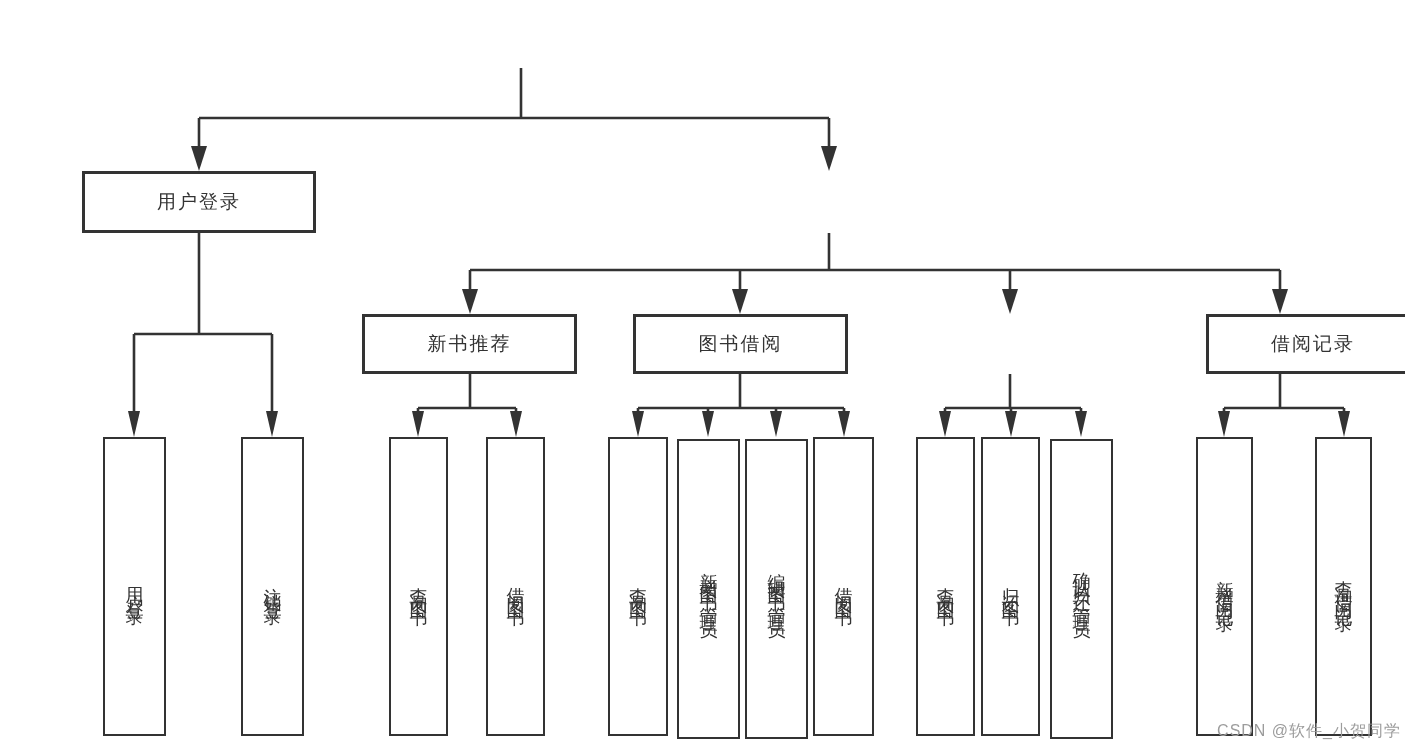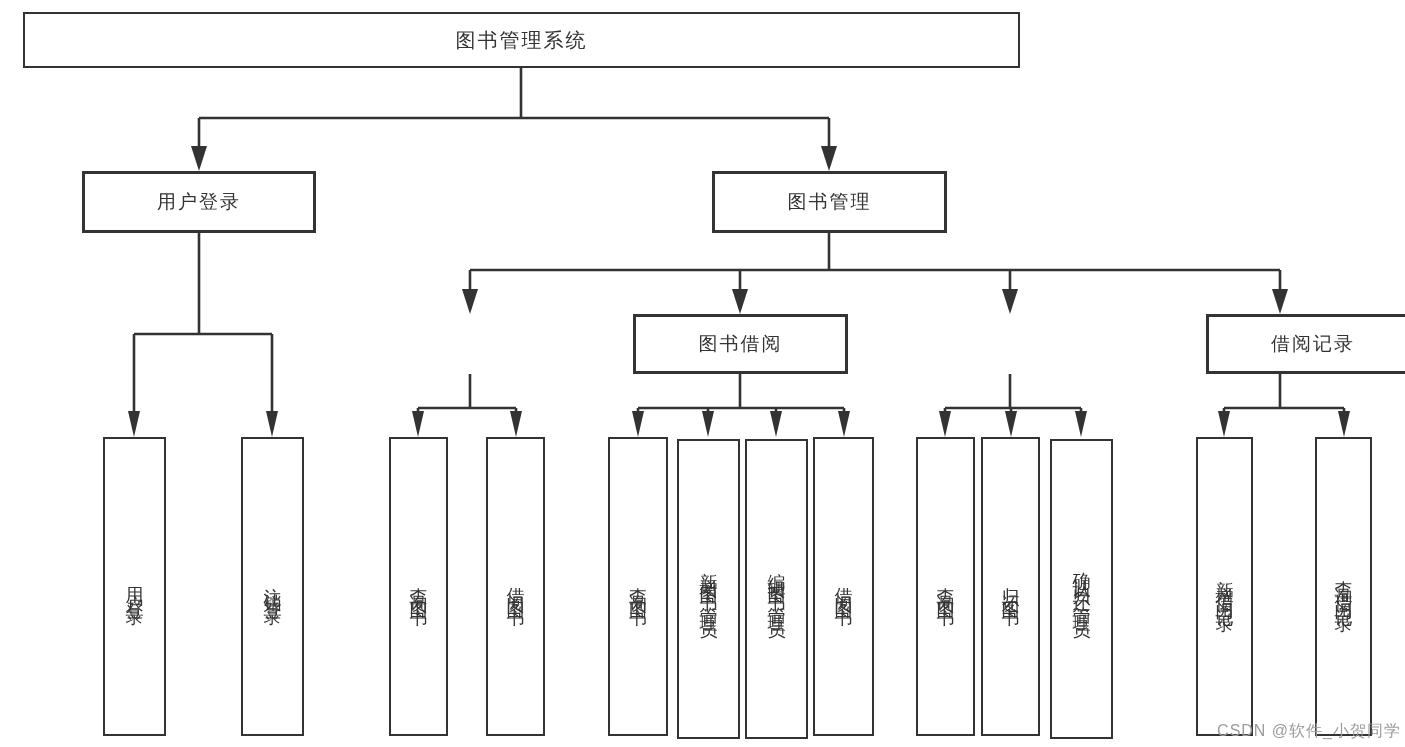--- a/index.html
+++ b/index.html
@@ -66,25 +66,24 @@
     <path d="M1010 374 L1010 408 M945 408 L1081 408 M945 408 L945 413 M1011 408 L1011 413 M1081 408 L1081 413"></path>
     <polygon points="939,411 951,411 945,437"></polygon>
     <polygon points="1005,411 1017,411 1011,437"></polygon>
     <polygon points="1075,411 1087,411 1081,437"></polygon>
 
     <path d="M1280 374 L1280 408 M1224 408 L1344 408 M1224 408 L1224 413 M1344 408 L1344 413"></path>
     <polygon points="1218,411 1230,411 1224,437"></polygon>
     <polygon points="1338,411 1350,411 1344,437"></polygon>
   </svg>
 
-  <div class="node root" style="left:23px; top:12px; width:997px; height:56px;">图书管理系统</div>
 
   <div class="node branch" style="left:82px; top:171px; width:234px; height:62px;">用户登录</div>
-  <div class="node branch" style="left:712px; top:171px; width:235px; height:62px;">图书管理</div>
 
+  <div class="node branch" style="left:362px; top:314px; width:215px; height:60px;">新书推荐</div>
   <div class="node branch" style="left:633px; top:314px; width:215px; height:60px;">图书借阅</div>
   <div class="node branch" style="left:1206px; top:314px; width:214px; height:60px;">借阅记录</div>
 
   <div class="node leaf" style="left:103px; top:437px; width:63px; height:299px;">用户登录</div>
   <div class="node leaf" style="left:241px; top:437px; width:63px; height:299px;">注销登录</div>
 
   <div class="node leaf" style="left:389px; top:437px; width:59px; height:299px;">查询图书</div>
   <div class="node leaf" style="left:486px; top:437px; width:59px; height:299px;">借阅图书</div>
 
   <div class="node leaf" style="left:608px; top:437px; width:60px; height:299px;">查询图书</div>

